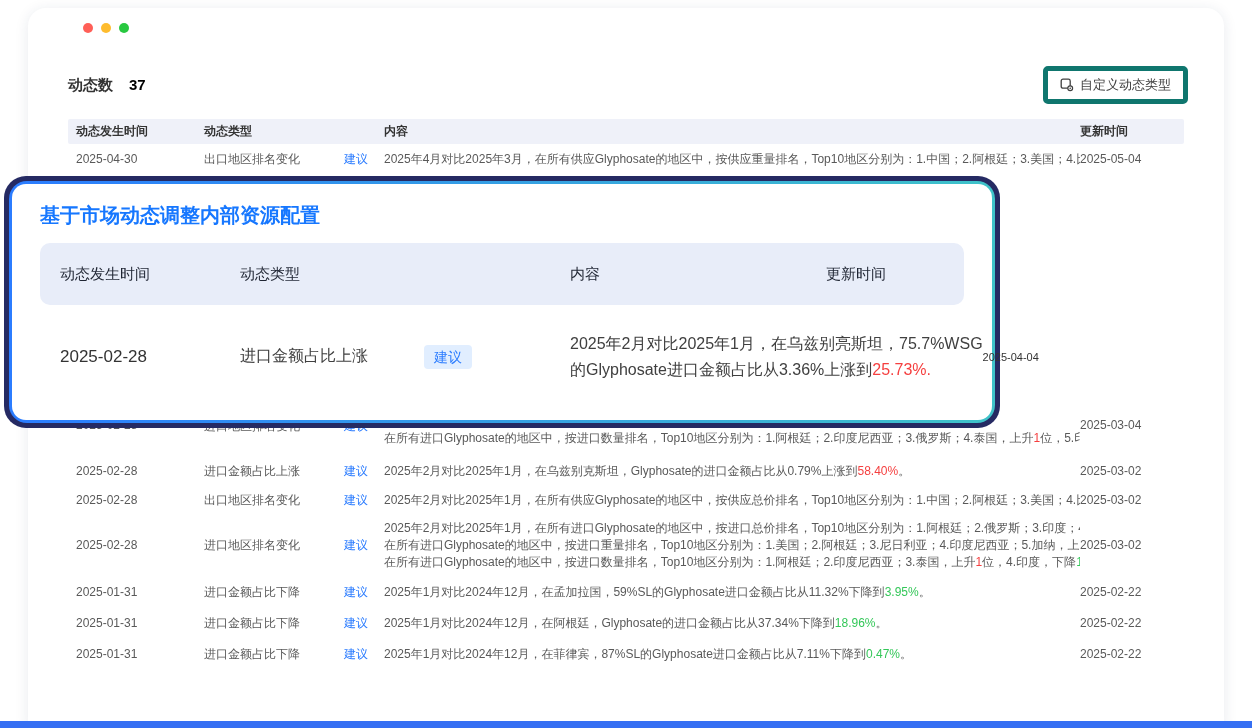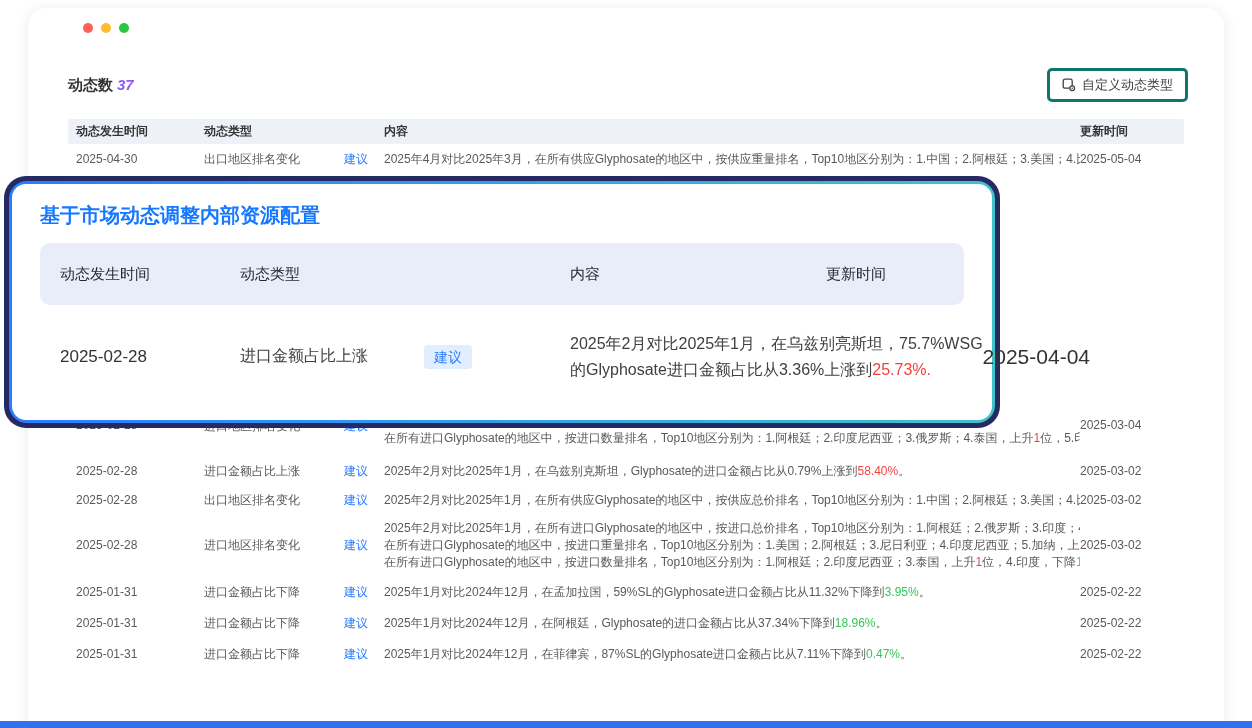--- a/index.html
+++ b/index.html
@@ -6,22 +6,22 @@
     font-family:"Liberation Sans","DejaVu Sans",sans-serif;}
   .window{position:absolute;left:28px;top:8px;width:1196px;height:720px;background:#fff;
     border-radius:18px 18px 0 0;box-shadow:0 2px 14px rgba(30,50,90,.10);}
   
   .topbar{padding:15px 0 0 55px;height:10px;display:flex;gap:8px;}
   .dot{width:10px;height:10px;border-radius:50%;}
   .dot.r{background:#ff5f57}.dot.y{background:#febc2e}.dot.g{background:#28c840}
   
   .title-row{margin:38px 36px 0 40px;height:28px;display:flex;align-items:center;justify-content:space-between;}
   .count{font-size:15px;font-weight:bold;color:#333;}
-  .count .num{color:#8b5cf6;margin-left:4px;font-style:italic;}
-  .btn{display:flex;align-items:center;gap:6px;border:3px solid #0f766e;border-radius:5px;
+  .count .num{color:#000000;margin-left:16px;}
+  .btn{display:flex;align-items:center;gap:6px;border:5px solid #0f766e;border-radius:5px;
     padding:5px 12px;font-size:13px;color:#404040;background:#fff;cursor:pointer;}
   .btn svg{display:block}
   
   .tbl{margin:20px 40px 0 40px;font-size:12px;color:#595959;}
   .grid{display:grid;grid-template-columns:128px 180px 1fr 96px;align-items:center;padding:0 8px;}
   .thead{height:25px;background:#eff1f9;font-weight:bold;color:#333;border-radius:2px;}
   .trow{background:#fff;}
   .c-type{display:flex;align-items:center;justify-content:space-between;padding-right:16px;}
   .tag-link{color:#2b7cff;}
   .c-content{overflow:hidden;}
@@ -43,21 +43,21 @@
   .overlay-title{font-size:20px;font-weight:bold;color:#1677ff;}
   .o-grid{display:grid;grid-template-columns:180px 330px 1fr 118px;align-items:center;padding:0 20px;}
   .o-head{margin-top:14px;height:62px;background:#e8edf9;border-radius:10px;
     font-size:15px;color:#1f2533;}
   .o-row{flex:1;font-size:16px;color:#404040;}
   .o-date{font-size:17px;color:#333;}
   .o-type{display:flex;align-items:center;}
   .chip{margin-left:56px;background:#e1eeff;color:#2b7cff;font-size:14px;border-radius:4px;
     padding:3px 10px;line-height:18px;}
   .o-content .oline{line-height:26px;white-space:nowrap;}
-  .o-upd{font-size:21px;color:#333;}
+  .o-upd{font-size:11px;color:#333;}
   
   .bottom-bar{position:absolute;left:0;bottom:0;width:1252px;height:7px;background:#356ff3;z-index:30;}
 </style>
 </head>
 <body>
 
 <div class="window">
   <div class="topbar">
     <span class="dot r"></span>
     <span class="dot y"></span>

